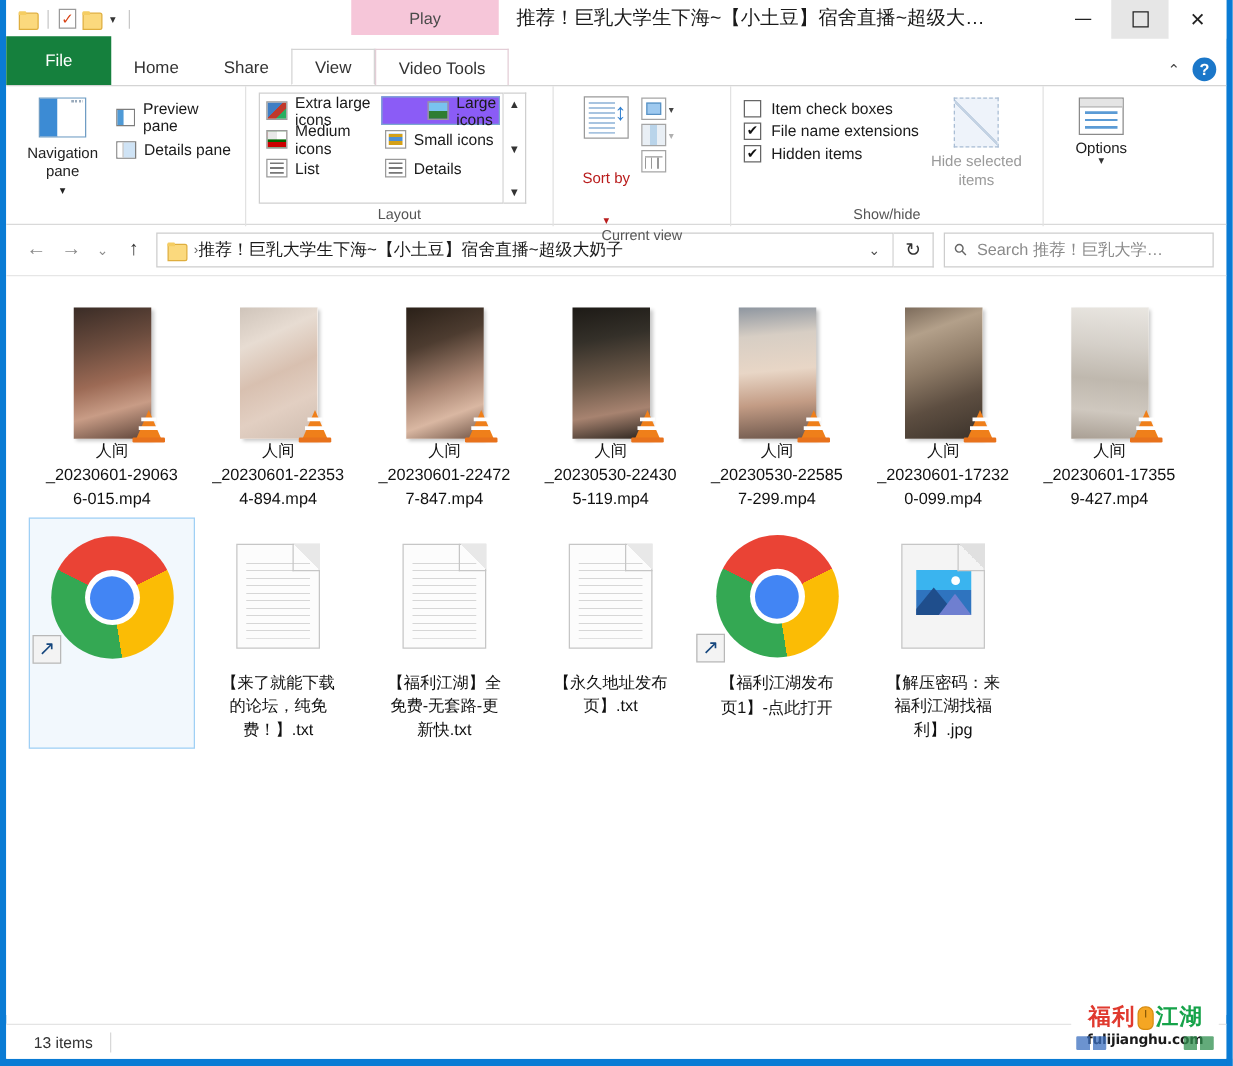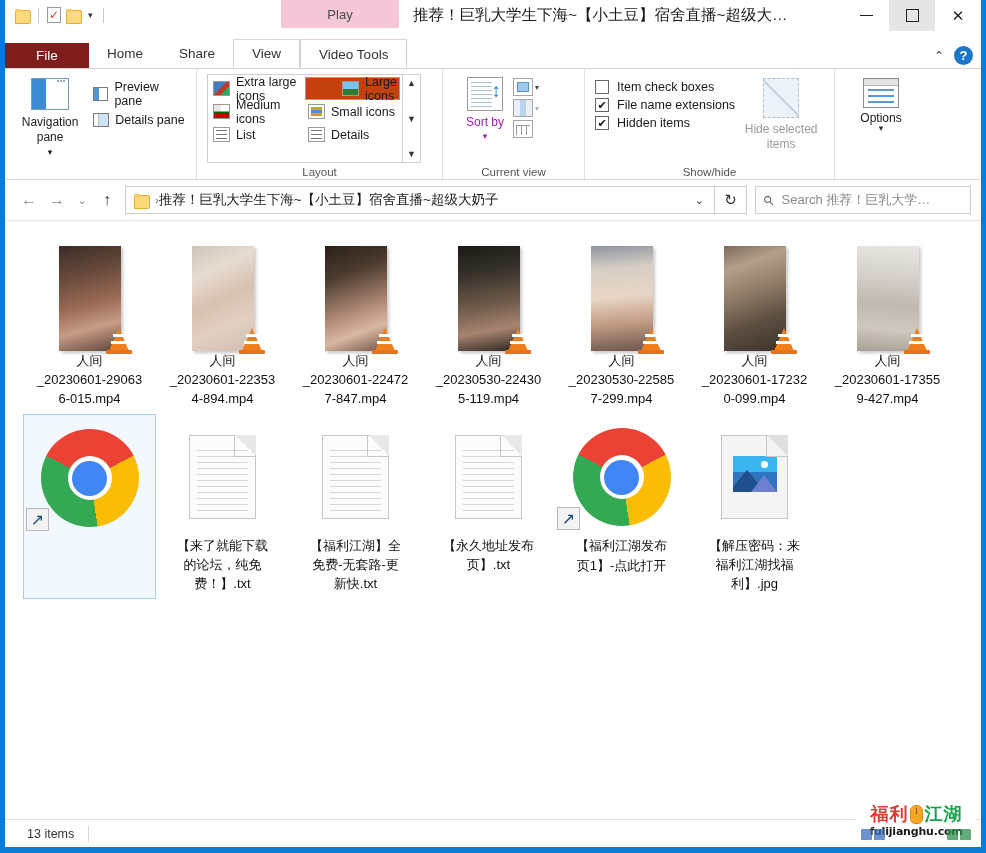--- a/index.html
+++ b/index.html
@@ -86,21 +86,21 @@
   .tabstrip {
     height: 30px; display: flex; align-items: flex-end;
     position: relative; background: #fff;
   }
   .tab {
     height: 29px; padding: 0 18px;
     display: flex; align-items: center; justify-content: center;
     font-size: 13.5px; color: #333;
   }
   .tab.file {
-    background: #7f1d1d; color: #fff; min-width: 84px; height: 25px;
+    background: #15803d; color: #fff; min-width: 84px; height: 39px;
   }
   .tab.active {
     background: #fff;
     border: 1px solid #d4d4d4; border-bottom: 1px solid #fff;
     position: relative; z-index: 4;
   }
   .tab.videotools {
     background: #fff; border: 1px solid #e3cdd6; border-bottom: none;
     color: #333; height: 29px;
   }
@@ -169,21 +169,21 @@
   
   .layoutlist {
     width: 196px; border: 1px solid #cfcfcf; background: #fff;
     display: grid; grid-template-columns: 1fr 1fr; grid-auto-rows: 23px;
     padding: 2px;
   }
   .lay-item {
     display: flex; align-items: center; gap: 6px;
     font-size: 12.5px; color: #1a1a1a; padding-left: 3px;
   }
-  .lay-item.sel { background: #c2410c; border: 1px solid #7aa8cf; padding-left: 36px; }
+  .lay-item.sel { background: #8b5cf6; border: 1px solid #7aa8cf; padding-left: 36px; }
   .lay-ico {
     width: 17px; height: 15px; flex: none;
     border: 1px solid #9a9a9a; background: #fff; position: relative; overflow: hidden;
   }
   .lay-ico.xl { background: linear-gradient(135deg,#3f7ec4 0 45%,#c0392b 45% 70%,#27ae60 70% 100%); }
   .lay-ico.lg { background: linear-gradient(180deg,#79c3ef 0 55%,#2e7d32 55% 100%); }
   .lay-ico.md {
     background:
       linear-gradient(90deg,#e8e8e8 50%,#fff 50%),
       repeating-linear-gradient(0deg,#c00 0 4px,#060 4px 8px);
@@ -204,22 +204,23 @@
   .scrollarrows {
     width: 18px; border: 1px solid #cfcfcf; border-left: none;
     display: flex; flex-direction: column; justify-content: space-between;
     align-items: center; font-size: 9px; color: #333; padding: 3px 0;
     background: #fff;
   }
 
   
   .sortby {
     width: 56px; display: flex; flex-direction: column; align-items: center;
-    font-size: 12px; color: #a21caf; text-align: center; line-height: 14px;
+    font-size: 12px; color: #b91c1c; text-align: center; line-height: 14px;
     padding-top: 3px;
+    gap: 20px;
   }
   .sort-ico {
     width: 36px; height: 34px; border: 1px solid #9a9a9a; background: #fff;
     position: relative; margin-bottom: 4px;
   }
   .sort-ico::before {
     content:""; position:absolute; left:3px; top:3px; right:10px; bottom:3px;
     background: repeating-linear-gradient(0deg,#a8c4e0 0 1px,transparent 1px 4px);
   }
   .sort-ico::after {

